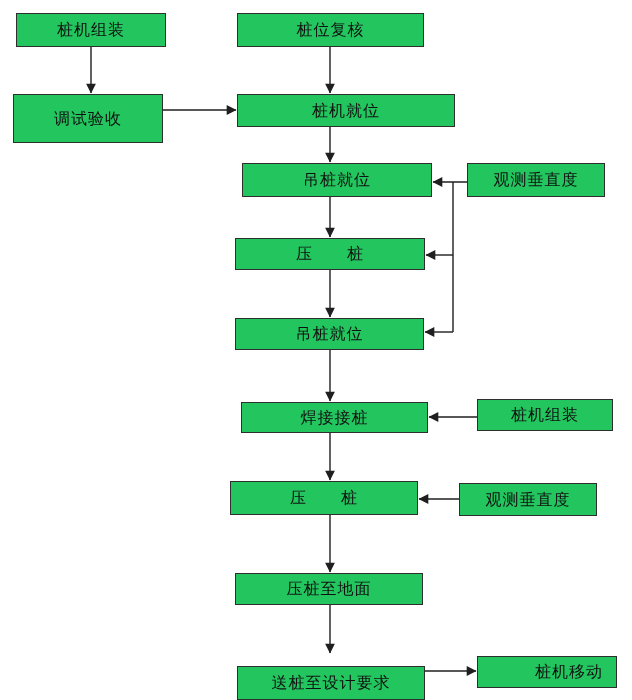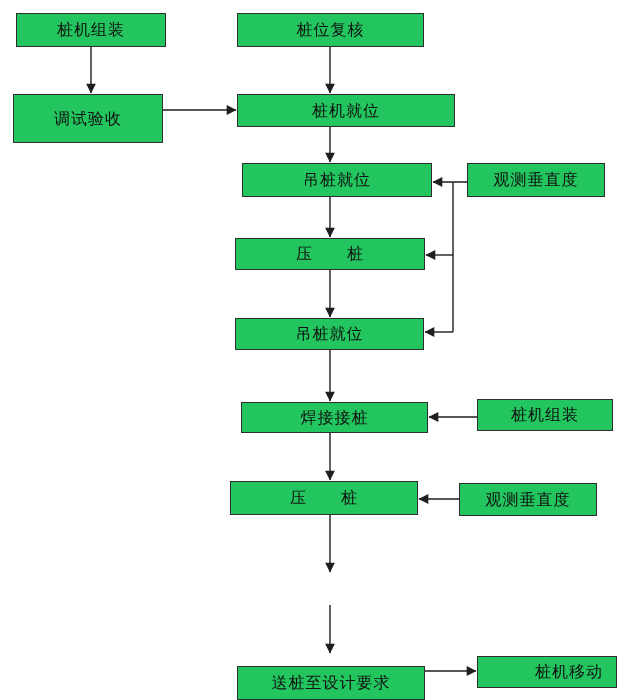--- a/index.html
+++ b/index.html
@@ -118,20 +118,23 @@
   </div>
 
   <div class="node" style="left:230px; top:481px; width:188px; height:34px;">
     <span>压　　桩</span>
   </div>
 
   <div class="node" style="left:459px; top:483px; width:138px; height:33px;">
     <span>观测垂直度</span>
   </div>
 
+  <div class="node" style="left:235px; top:573px; width:188px; height:32px;">
+    <span>压桩至地面</span>
+  </div>
 
   <div class="node" style="left:237px; top:654px; width:188px; height:34px;margin-top:12px;">
     <span>送桩至设计要求</span>
   </div>
 
   <div class="node" style="left:477px; top:656px; width:140px; height:32px;padding-left:44px;">
     <span>桩机移动</span>
   </div>
 
 </div>

